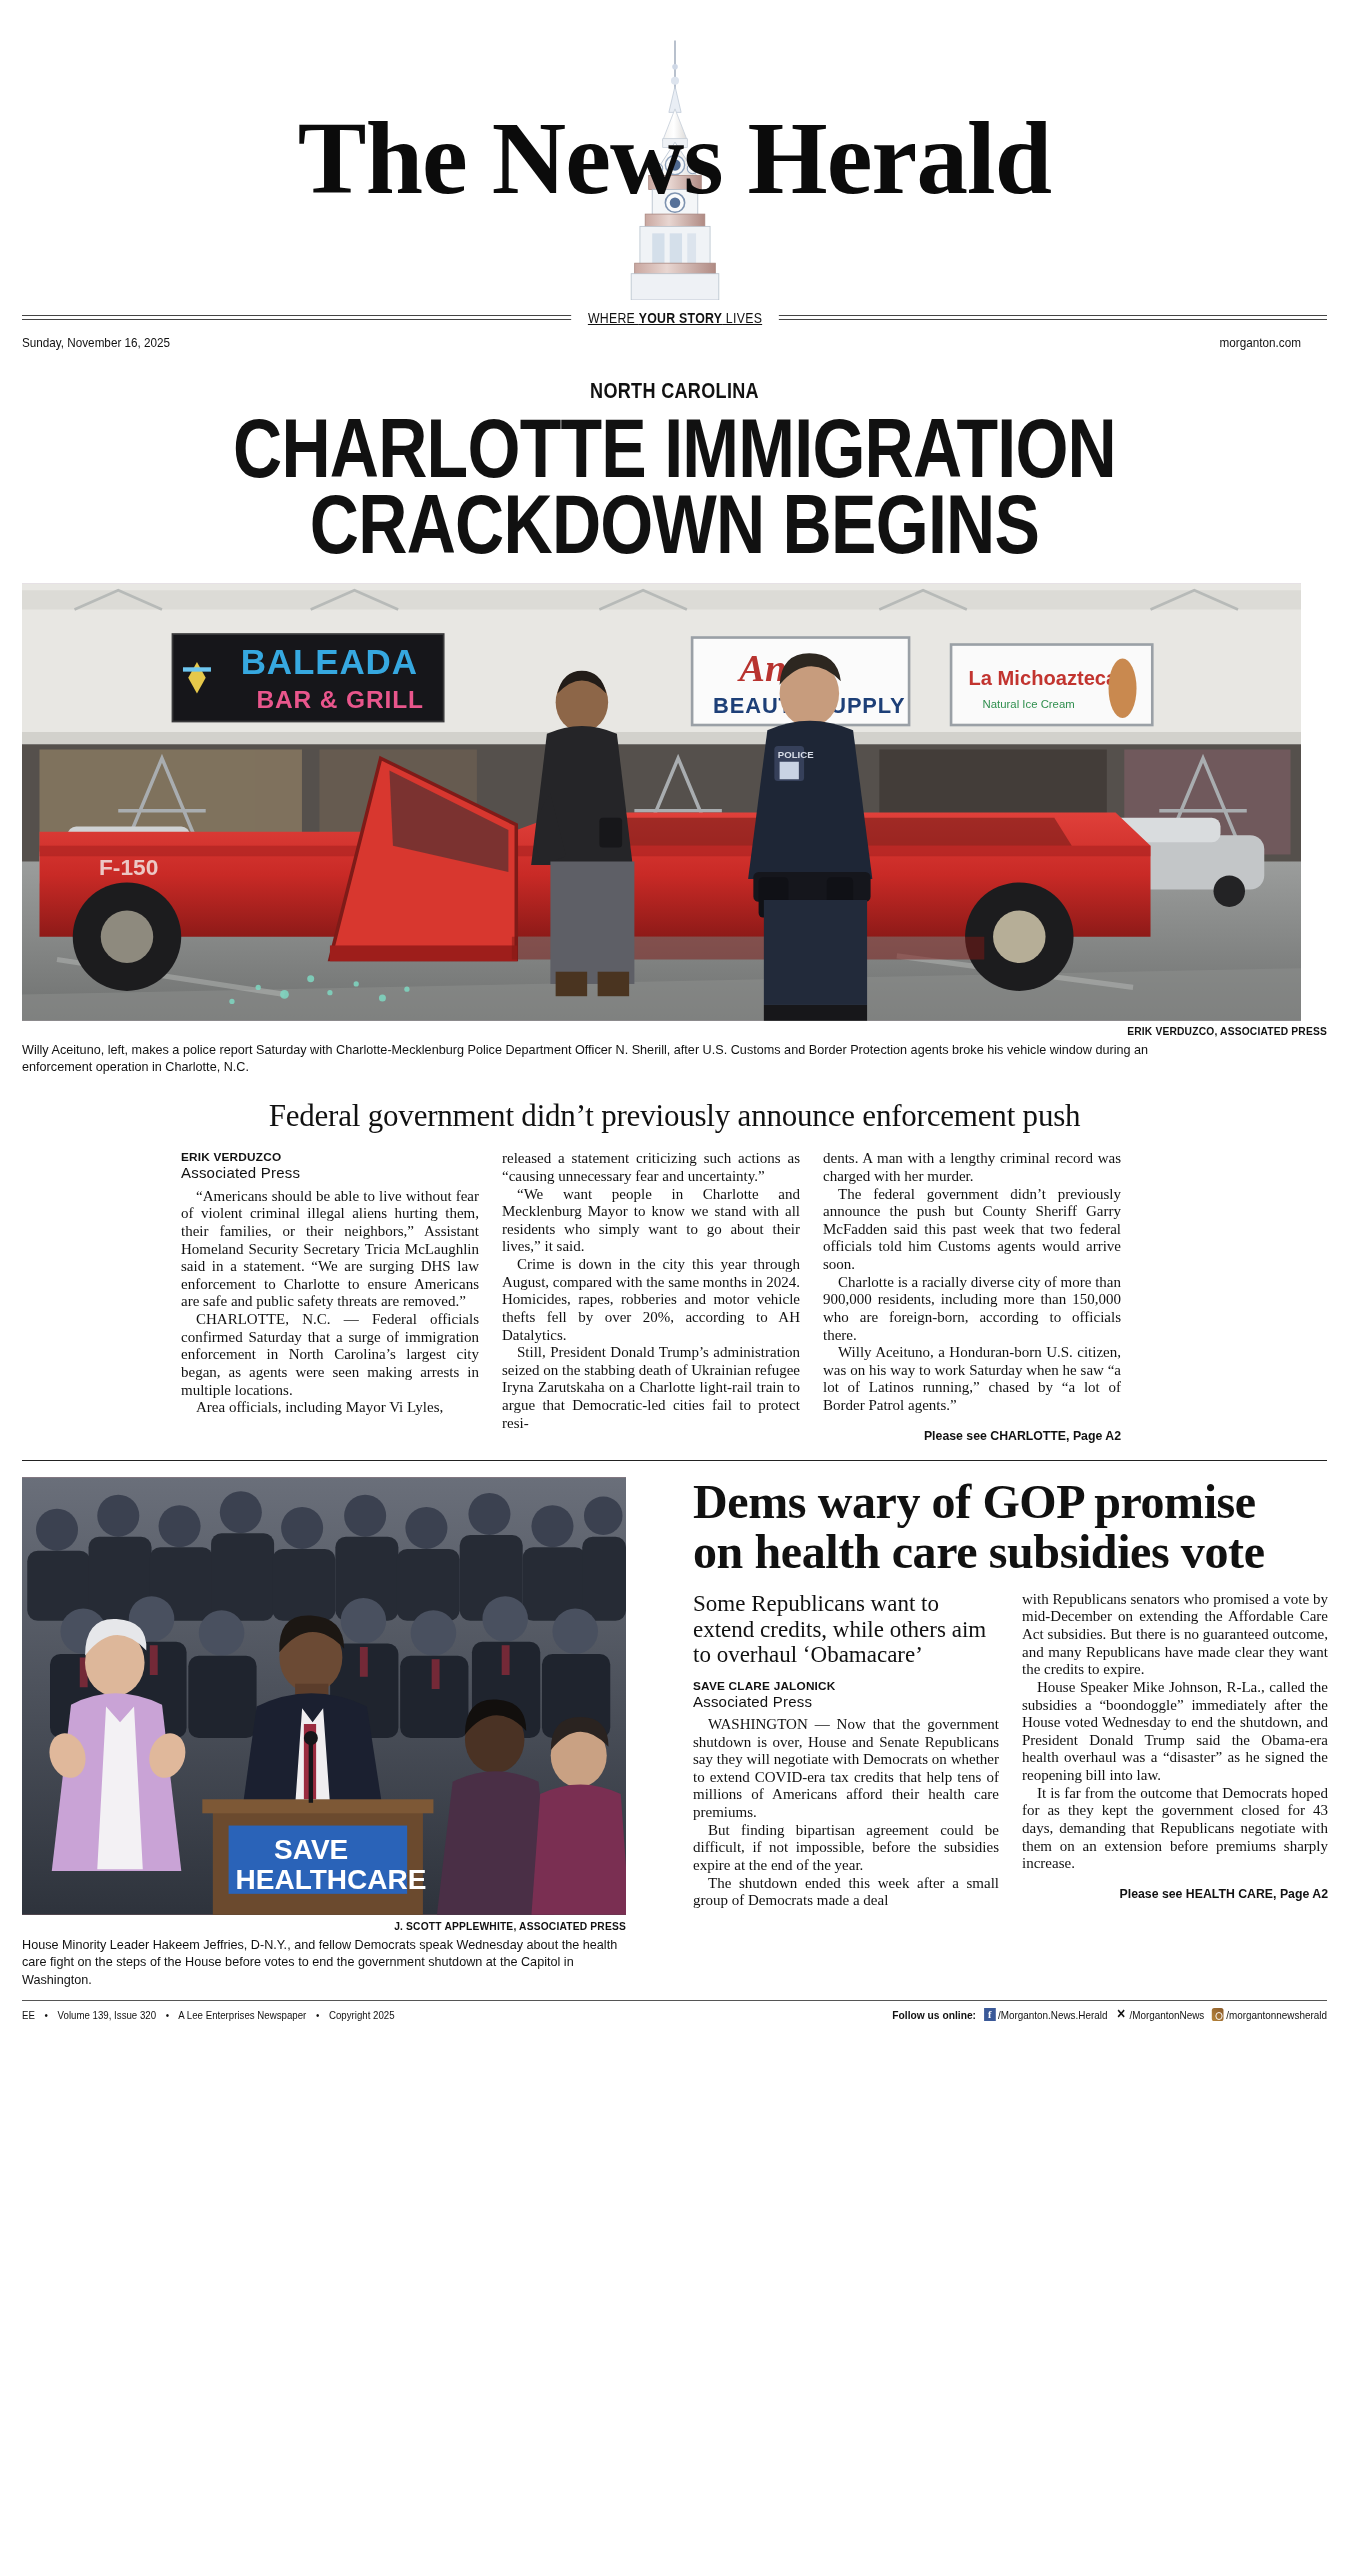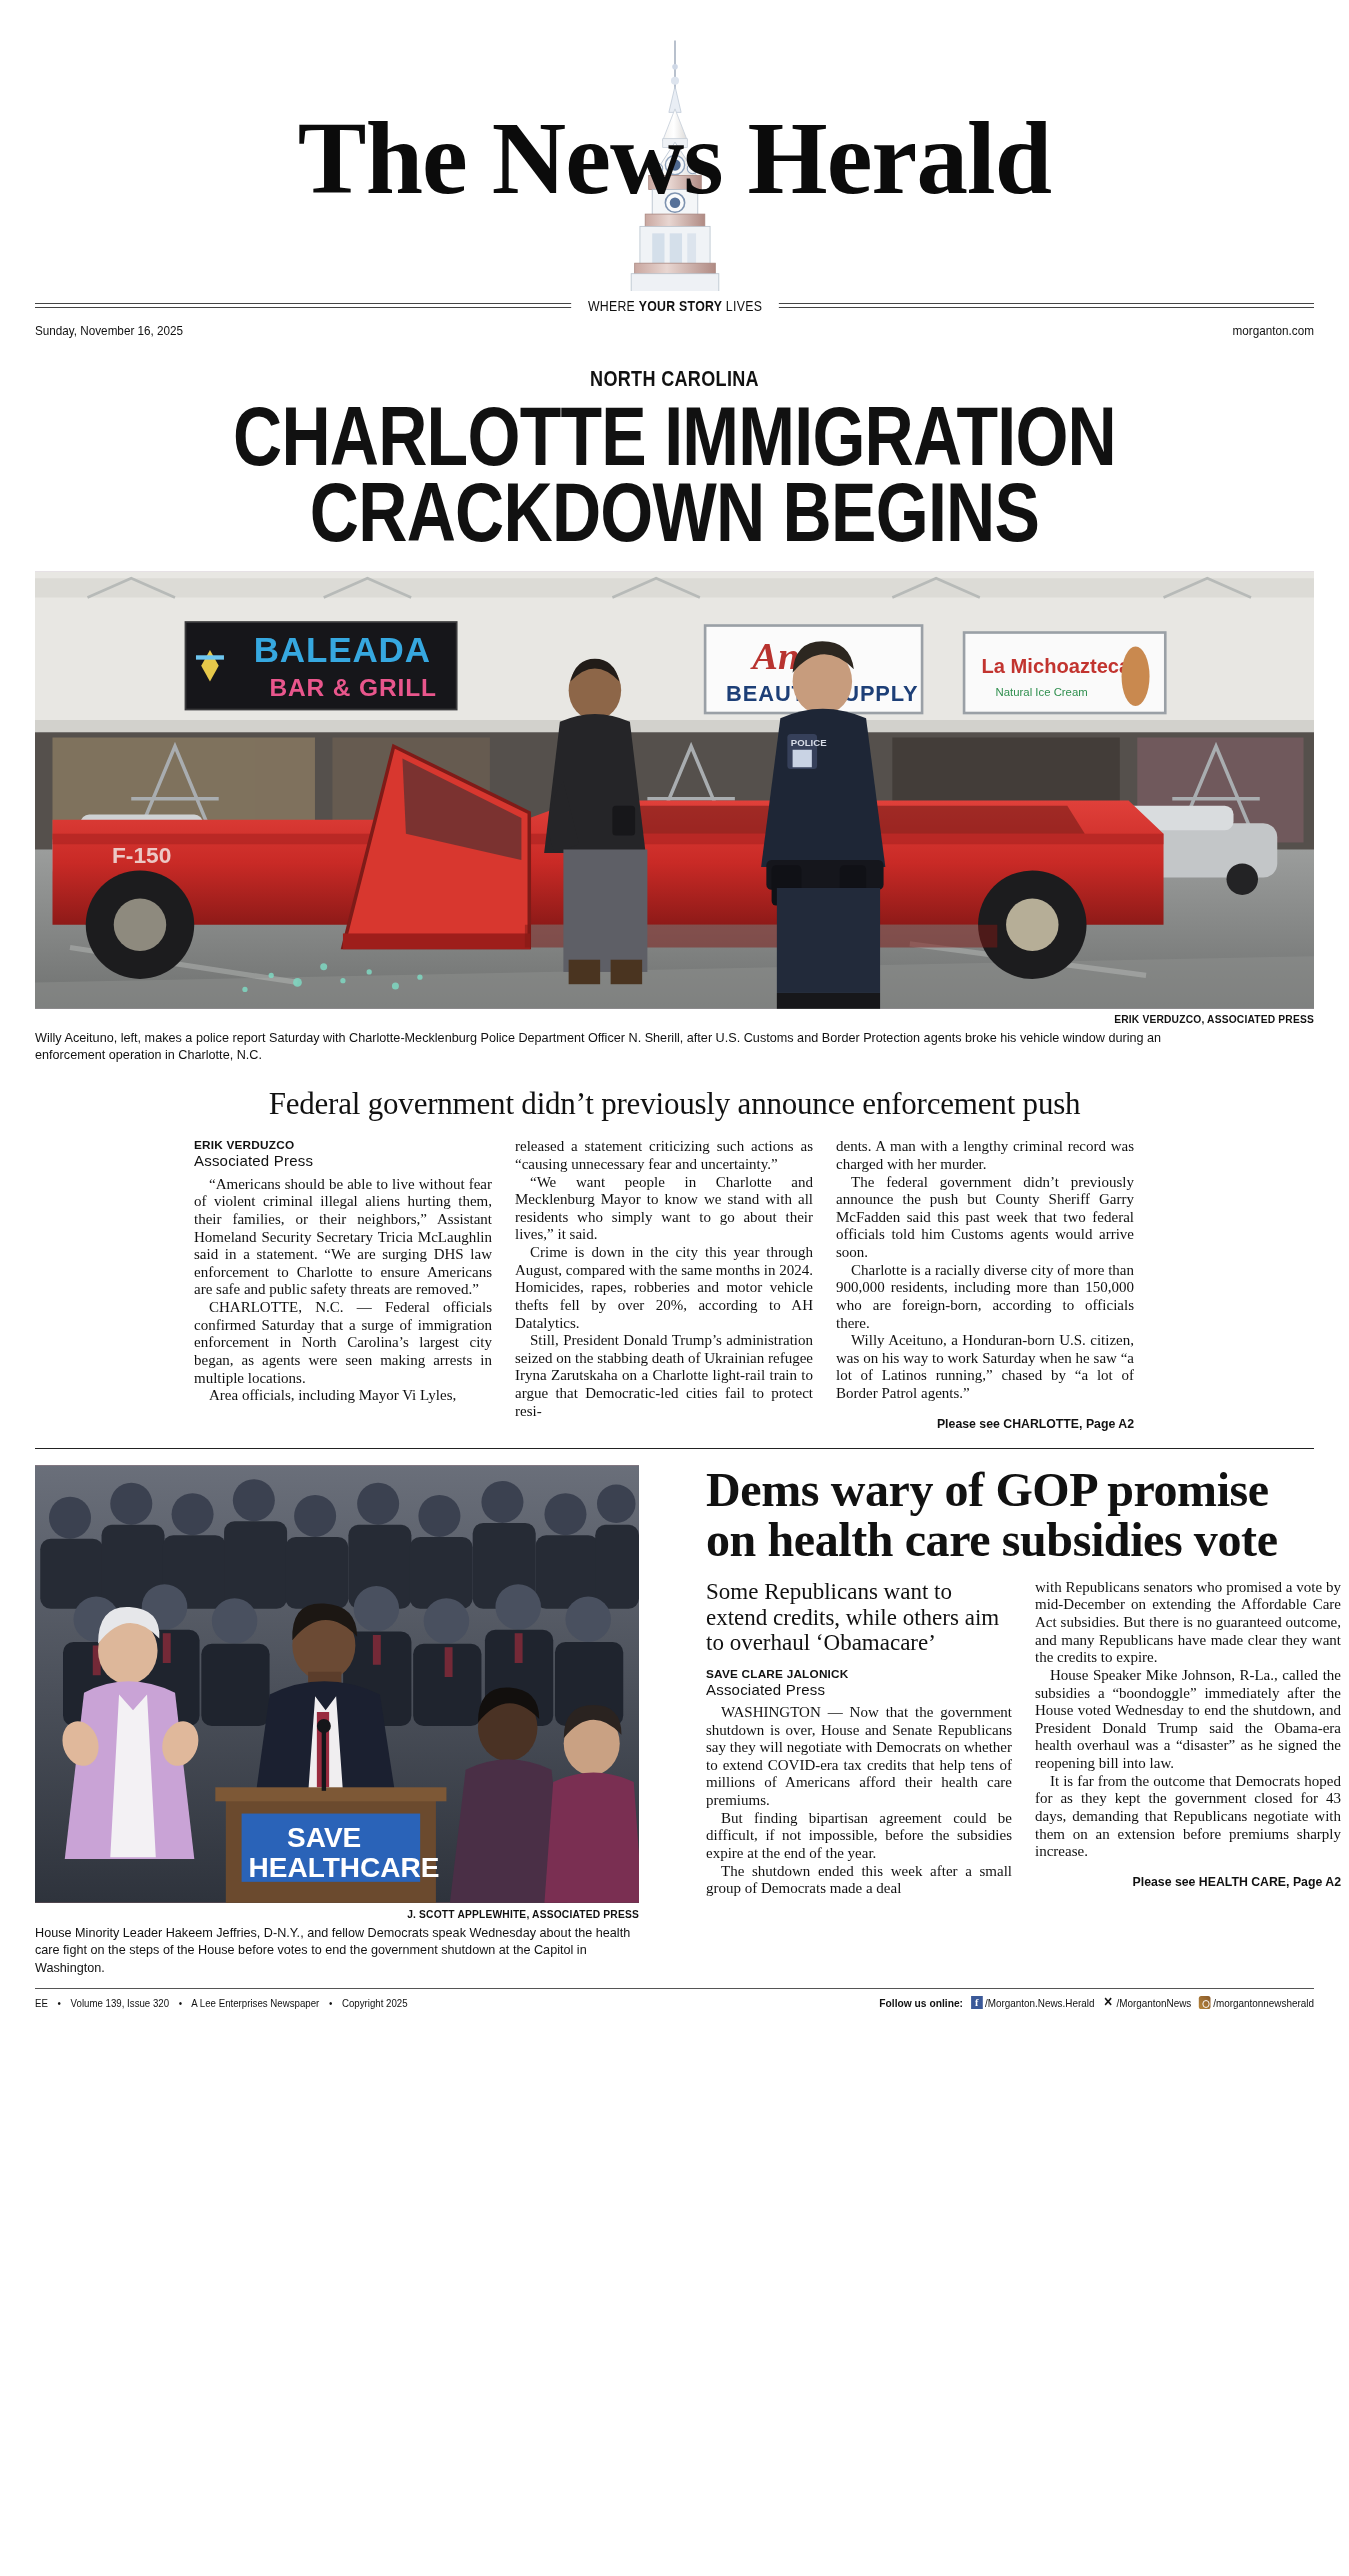--- a/index.html
+++ b/index.html
@@ -5,21 +5,21 @@
   * { box-sizing: border-box; margin: 0; padding: 0; }
   html, body { background: #ffffff; }
   body {
     width: 1349px;
     height: 2576px;
     position: relative;
     font-family: "Liberation Serif", serif;
     color: #111;
     overflow: hidden;
   }
-  .page { width: 1349px; height: 2576px; position: relative; padding: 0 35px; border-radius: 17px; }
+  .page { width: 1349px; height: 2576px; position: relative; padding: 0 22px; border-radius: 17px; }
 
   
   .masthead {
     position: relative;
     height: 289px;
     padding-top: 35px;
   }
   .tower {
     position: absolute;
     left: 50%;
@@ -42,21 +42,22 @@
     color: #0b0b0b;
     font-variant: small-caps;
     text-transform: lowercase;
   }
   .nameplate .cap { font-variant: normal; text-transform: none; }
 
   
   .taglinewrap {
     position: relative;
     height: 30px;
-    margin-top: 2px;
+    margin-top: 14px;
+    text-decoration: underline;
   }
   .taglinewrap .rule {
     position: absolute;
     top: 12.3px;
     left: 0; right: 0;
     border-top: 1.8px solid #444;
     border-bottom: 1.8px solid #444;
     height: 4.4px;
   }
   .tagline {

